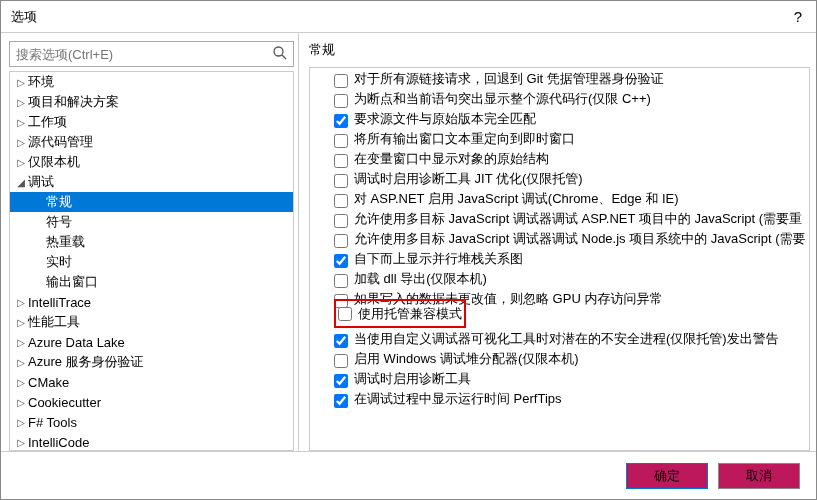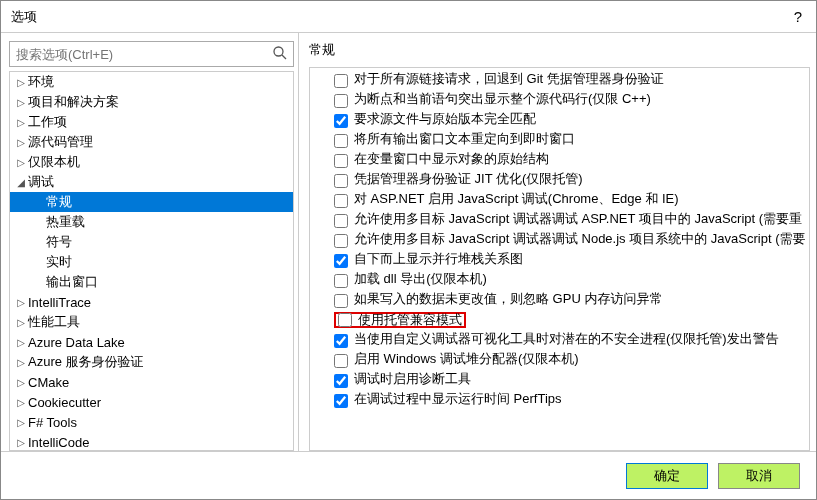--- a/index.html
+++ b/index.html
@@ -19,23 +19,23 @@
 .tree-item.selected { background: #0078d7; color: #fff; }
 .tree-item.selected .arrow { color: #fff; }
 .tree-item.level-0 { padding-left: 4px; }
 .tree-item.level-1 { padding-left: 22px; }
 .right-panel { flex: 1; padding: 8px 6px 0 10px; display: flex; flex-direction: column; }
 .section-label { margin-bottom: 8px; }
 .options-box { flex: 1; border: 1px solid #ccc; overflow: auto; position: relative; }
 .option-row { display: flex; align-items: flex-end; height: 20px; padding-left: 24px; white-space: nowrap; }
 .option-row input[type=checkbox] { margin-right: 6px; width: 14px; height: 14px; }
 .option-row.highlighted { }
-.option-row.highlighted .hl-box { border: 2px solid #d00; padding: 0 2px; display: inline-flex; align-items: center; height: 16px; }
+.option-row.highlighted .hl-box { border: 2px solid #d00; padding: 0 2px; display: inline-flex; align-items: center; height: 29px; }
 .footer { height: 48px; border-top: 1px solid #ccc; display: flex; justify-content: flex-end; align-items: center; gap: 10px; padding-right: 16px; }
-.footer button { min-width: 82px; height: 26px; border: 1px solid #888; background: #bef264; cursor: default; }
+.footer button { min-width: 82px; height: 26px; border: 1px solid #888; background: #be185d; cursor: default; }
 .footer button.primary { border: 1px solid #0078d7; }
 svg.magnify { width: 16px; height: 16px; }
 </style>
 </head>
 <body>
 
 <div class="titlebar">
   <span class="title">选项</span>
   <span class="help">?</span>
 </div>
@@ -75,25 +75,25 @@
         <div class="tree-item level-0">
           <span class="arrow">◢</span>
           <span>调试</span>
         </div>
         <div class="tree-item level-1 selected">
           <span class="arrow blank">▷</span>
           <span>常规</span>
         </div>
         <div class="tree-item level-1">
           <span class="arrow blank">▷</span>
+          <span>符号</span>
+        </div>
+        <div class="tree-item level-1">
+          <span class="arrow blank">▷</span>
           <span>热重载</span>
-        </div>
-        <div class="tree-item level-1">
-          <span class="arrow blank">▷</span>
-          <span>符号</span>
         </div>
         <div class="tree-item level-1">
           <span class="arrow blank">▷</span>
           <span>实时</span>
         </div>
         <div class="tree-item level-1">
           <span class="arrow blank">▷</span>
           <span>输出窗口</span>
         </div>
         <div class="tree-item level-0">
@@ -149,21 +149,21 @@
         <div class="option-row">
           <input type="checkbox" style="">
           <span>将所有输出窗口文本重定向到即时窗口</span>
         </div>
         <div class="option-row">
           <input type="checkbox" style="">
           <span>在变量窗口中显示对象的原始结构</span>
         </div>
         <div class="option-row">
           <input type="checkbox" style="">
-          <span>凭据管理器身份验证 JIT 优化(仅限托管)</span>
+          <span>调试时启用诊断工具 JIT 优化(仅限托管)</span>
         </div>
         <div class="option-row">
           <input type="checkbox" style="">
           <span>对 ASP.NET 启用 JavaScript 调试(Chrome、Edge 和 IE)</span>
         </div>
         <div class="option-row">
           <input type="checkbox" style="">
           <span>允许使用多目标 JavaScript 调试器调试 ASP.NET 项目中的 JavaScript (需要重</span>
         </div>
         <div class="option-row">

